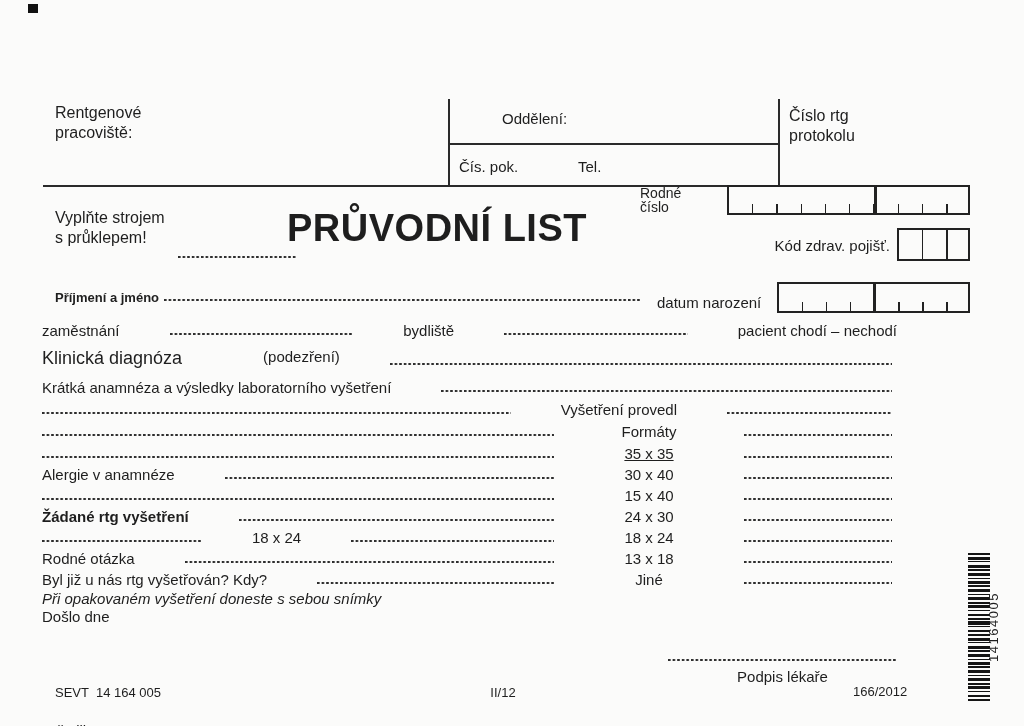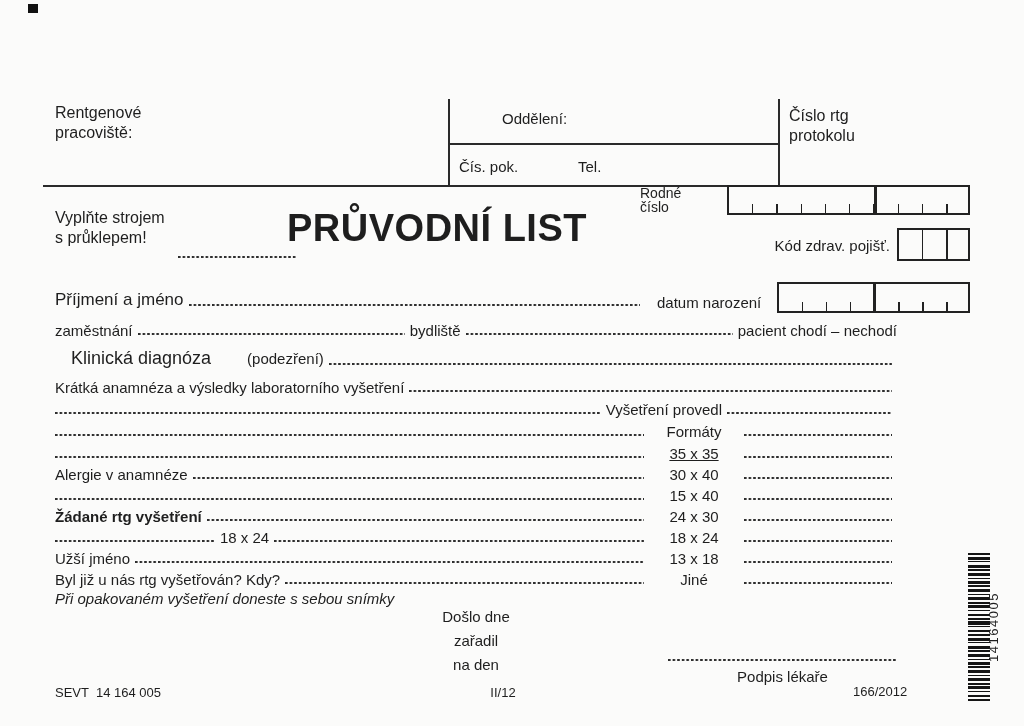--- a/index.html
+++ b/index.html
@@ -32,26 +32,27 @@
     background-repeat: repeat-x;
     background-position: left bottom;
   }
   .dfix160 { flex: 0 0 160px; }
   .dfix148 { flex: 0 0 148px; }
   .dfix165 { flex: 0 0 165px; }
   .dfix181 { flex: 0 0 181px; }
 
   .row {
     position: absolute;
-    left: 55px;
+    left: 42px;
     right: 127px;
     display: flex;
-    align-items: center;
+    align-items: flex-start;
     font-size: 15px;
     white-space: nowrap;
+    gap: 45px;
   }
   .fmt { flex: 0 0 90px; text-align: center; }
 
   
   .comb { position: absolute; border: 2px solid #222; background: transparent; }
   .comb .ticks {
     position: absolute; left: 0; right: 0; bottom: 0; height: 9px;
     background: repeating-linear-gradient(to right,
       transparent 0,
       transparent calc(var(--pitch) - 1.3px),
@@ -66,21 +67,21 @@
     font-size: 38px; font-weight: bold; letter-spacing: 0.5px; white-space: nowrap;
   }
   .subtitle-row {
     position: absolute; left: 170px; top: 255px; display: flex; align-items: baseline;
     font-size: 17px; font-weight: bold; letter-spacing: 5px; word-spacing: 8px; white-space: nowrap;
   }
   .subtitle-row .dots { flex: 0 0 118px; margin-left: 8px; }
 
   .name-row {
     position: absolute; left: 55px; top: 290px; width: 590px;
-    display: flex; align-items: baseline; font-size: 17px; font-weight: normal; white-space: nowrap;
+    display: flex; align-items: baseline; font-size: 13px; font-weight: bold; white-space: nowrap;
   }
 
   .barcode {
     position: absolute; left: 968px; top: 553px; width: 22px; height: 148px;
     background: repeating-linear-gradient(to bottom,
       #151515 0 2px, transparent 2px 3.6px,
       #151515 3.6px 6.8px, transparent 6.8px 8.4px,
       #151515 8.4px 9.4px, transparent 9.4px 12px,
       #151515 12px 14.6px, transparent 14.6px 16.2px);
   }
@@ -151,21 +152,21 @@
 </div>
 
 <div class="row" style="top:322px;">
   <span>zaměstnání</span>
   <i class="dots"></i>
   <span>bydliště</span>
   <i class="dots"></i>
   <span>pacient chodí – nechodí</span>
 </div>
 
-<div class="row" style="top:348px;margin-left:16px;">
+<div class="row" style="top:348px;">
   <span style="font-size:18px;">Klinická diagnóza</span>
   <span style="margin-left:36px;">(podezření)</span>
   <i class="dots"></i>
 </div>
 
 <div class="row" style="top:379px;">
   <span>Krátká anamnéza a výsledky laboratorního vyšetření</span>
   <i class="dots"></i>
 </div>
 
@@ -209,21 +210,21 @@
 
 <div class="row" style="top:529px;">
   <i class="dots dfix160" style="margin-left:0;"></i>
   <span>18 x 24</span>
   <i class="dots"></i>
   <span class="fmt">18 x 24</span>
   <i class="dots dfix148"></i>
 </div>
 
 <div class="row" style="top:550px;">
-  <span>Užší jméno</span>
+  <span>Rodné otázka</span>
   <i class="dots"></i>
   <span class="fmt">13 x 18</span>
   <i class="dots dfix148"></i>
 </div>
 
 <div class="row" style="top:571px;">
   <span>Byl již u nás rtg vyšetřován? Kdy?</span>
   <i class="dots"></i>
   <span class="fmt">Jiné</span>
   <i class="dots dfix148"></i>

